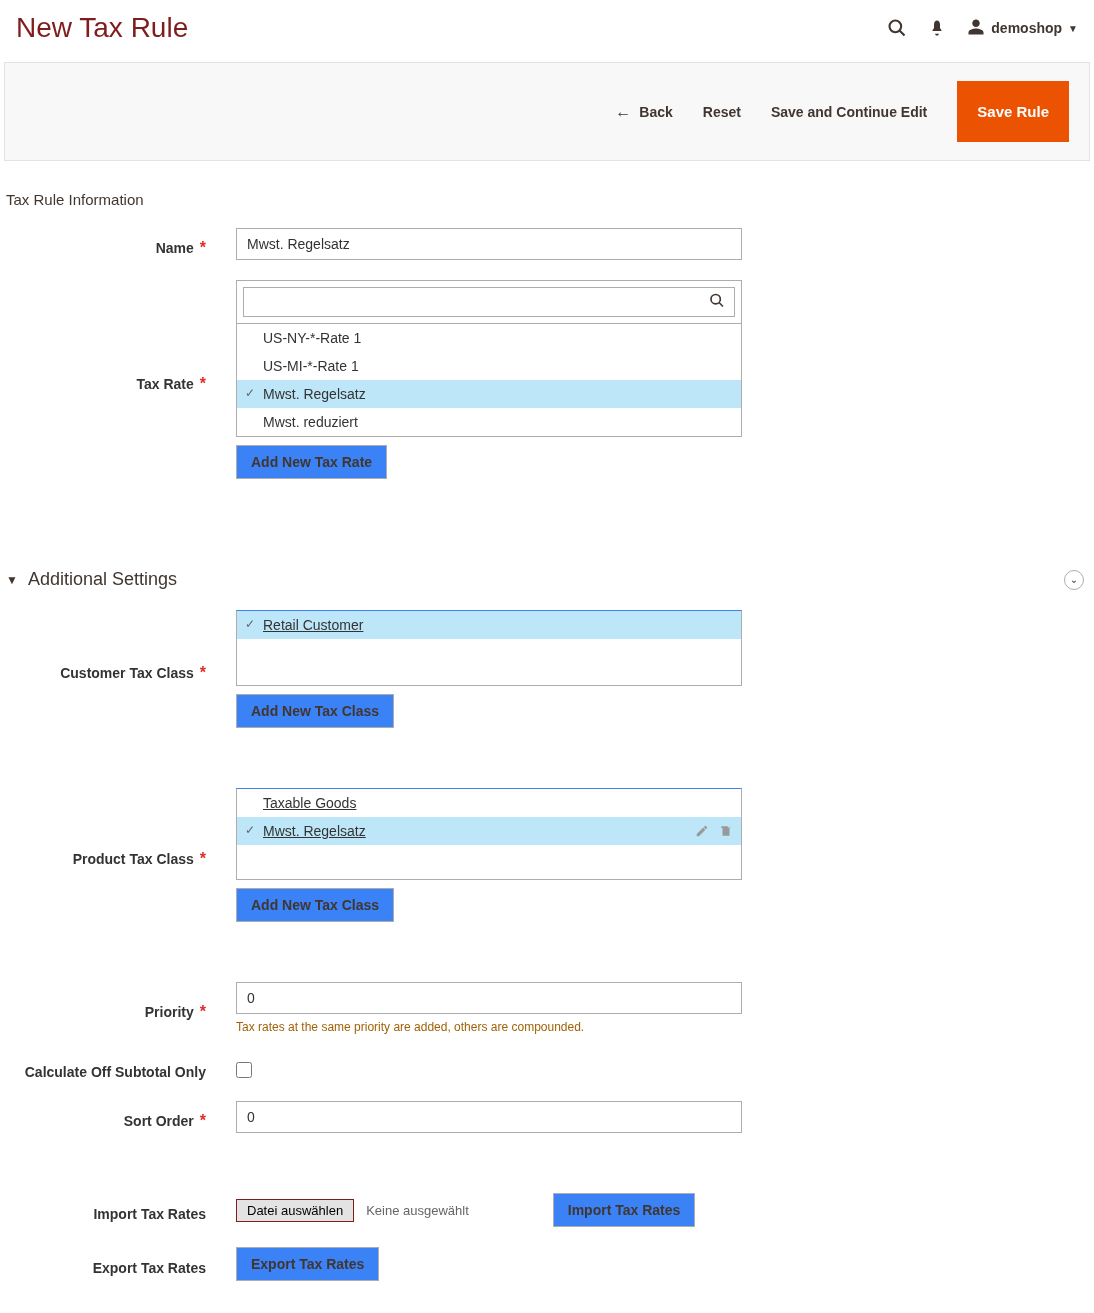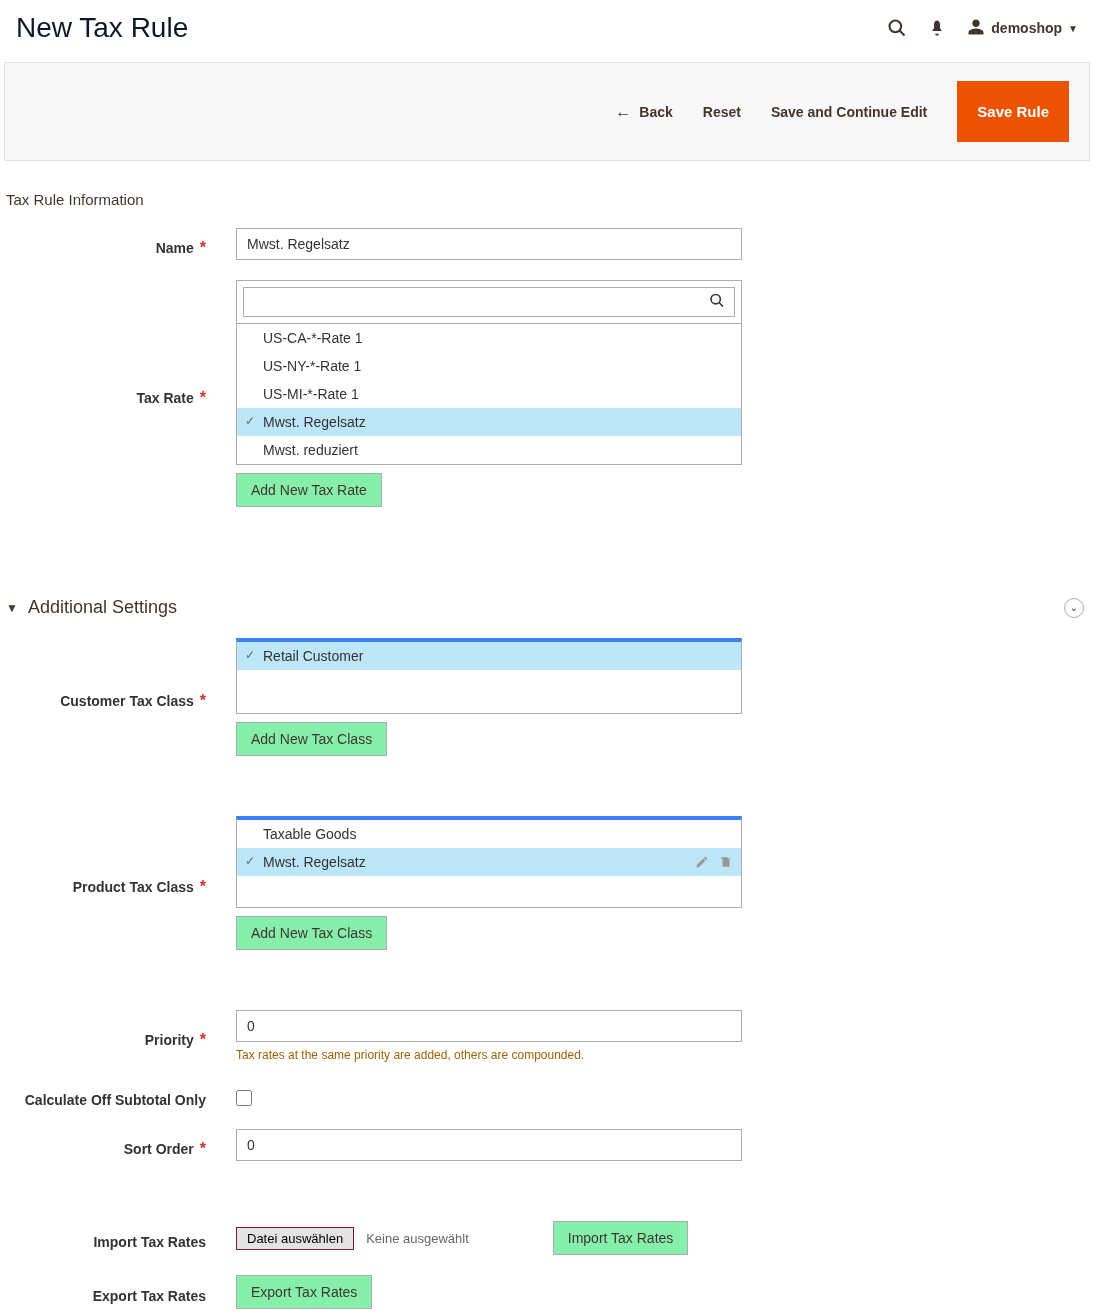--- a/index.html
+++ b/index.html
@@ -1,52 +1,52 @@
 <!DOCTYPE html>
 <html><head>
   <meta charset="utf-8">
   <style>
     * { box-sizing: border-box; margin: 0; padding: 0; }
     body { font-family: 'Helvetica Neue', Helvetica, Arial, sans-serif; font-size: 14px; color: #333; background: #fff; }
     
     .page-header { display: flex; align-items: center; padding: 12px 16px; }
-    .page-title { font-size: 28px; font-weight: 400; color: #0f172a; flex: 1; }
+    .page-title { font-size: 28px; font-weight: 400; color: #7f1d1d; flex: 1; }
     .header-actions { display: flex; align-items: center; gap: 20px; }
     .header-icon { width: 20px; height: 20px; display: flex; align-items: center; justify-content: center; cursor: pointer; }
     .user-menu { display: flex; align-items: center; gap: 6px; cursor: pointer; }
     .user-icon svg { fill: #41362f; }
     .user-name { font-size: 14px; color: #41362f; font-weight: bold; }
     .caret-down { font-size: 10px; color: #41362f; }
     
     .action-bar { background: #f8f8f8; border: 1px solid #e3e3e3; padding: 18px 20px; display: flex; justify-content: flex-end; align-items: center; gap: 30px; margin: 6px 4px 0; }
     .action-link { color: #41362f; font-weight: 600; cursor: pointer; display: flex; align-items: center; gap: 8px; }
     .arrow-left { font-size: 16px; }
     .btn-primary { background: #eb5202; color: #fff; padding: 22px 20px; font-weight: 600; cursor: pointer; border: none; font-size: 15px; }
-    .btn-secondary { background: #86efac; border: 1px solid #adadad; padding: 8px 14px; font-size: 14px; color: #41362f; cursor: pointer; }
+    .btn-secondary { background: #3b82f6; border: 1px solid #adadad; padding: 8px 14px; font-size: 14px; color: #41362f; cursor: pointer; font-weight: bold; }
     .btn-file { background: #e3e3e3; border: 1px solid #7f1d1d; padding: 3px 10px; font-size: 13px; cursor: pointer; }
     
     .section-heading { font-size: 15px; color: #41362f; font-weight: 400; padding: 30px 6px 20px; }
     .collapsible-heading { font-size: 18px; color: #41362f; font-weight: 400; padding: 30px 6px 20px; display: flex; align-items: center; gap: 10px; position: relative; }
     .collapse-caret { font-size: 12px; }
     .collapse-circle { position: absolute; right: 10px; width: 20px; height: 20px; border: 1px solid #adadad; border-radius: 50%; display: flex; align-items: center; justify-content: center; font-size: 10px; cursor: pointer; }
     
     .form-row { display: flex; align-items: center; margin-bottom: 20px; }
     .form-label { width: 236px; text-align: right; padding-right: 30px; padding-top: 8px; font-weight: 600; color: #333; position: relative; }
     .form-label.required::after { content: "*"; color: #e02b27; font-size: 16px; margin-left: 6px; }
     .form-control-wrap { width: 506px; }
     .form-control-wide { width: 770px; }
     
     .text-input { width: 100%; border: 1px solid #adadad; padding: 7px 10px; font-size: 14px; color: #333; }
     .search-input-wrap { position: relative; border: 1px solid #adadad; padding: 6px; }
     .search-input { width: 100%; border: 1px solid #adadad; padding: 6px 34px 6px 10px; font-size: 14px; }
     .search-icon-inner { position: absolute; right: 16px; top: 50%; transform: translateY(-50%); }
     
     .select-count { color: #999; font-size: 13px; padding: 8px 10px; border: 1px solid #adadad; border-top: none; }
     .select-list { border: 1px solid #adadad; border-top: none; }
-    .select-list.standalone { border-top: 4px solid #3b82f6; }
+    .select-list.standalone { border-top: 1px solid #3b82f6; text-decoration: underline; }
     .select-option { padding: 6px 10px 6px 26px; font-size: 14px; color: #333; cursor: pointer; position: relative; }
     .select-option.selected { background: #bde7f8; }
     .select-option.selected::before { content: "✓"; position: absolute; left: 8px; color: #666; font-size: 12px; }
     .option-actions { position: absolute; right: 8px; top: 50%; transform: translateY(-50%); display: flex; gap: 10px; }
     .option-action-icon { width: 14px; height: 14px; fill: #999; cursor: pointer; }
     
     .help-text { font-size: 12px; color: #a16207; margin-top: 6px; }
     .checkbox-input { width: 16px; height: 16px; margin-top: 8px; }
     
     .import-row { display: flex; align-items: center; gap: 12px; }
@@ -109,21 +109,20 @@
     <div class="search-input-wrap">
       <input type="text" class="search-input" style="">
       <span class="search-icon-inner">
         <svg width="16" height="16" viewBox="0 0 24 24" fill="none" stroke="#41362f" stroke-width="2.5">
             <circle cx="10" cy="10" r="7"></circle>
             <line x1="21" y1="21" x2="15" y2="15"></line>
           </svg>
       </span>
     </div>
     <div class="select-list">
-      <div class="select-option">US-CA-*-Rate 1</div>
       <div class="select-option">US-NY-*-Rate 1</div>
       <div class="select-option">US-MI-*-Rate 1</div>
       <div class="select-option selected">Mwst. Regelsatz</div>
       <div class="select-option">Mwst. reduziert</div>
     </div>
     <button class="btn-secondary mt-8">Add New Tax Rate</button>
   </div>
 </div>
 
 <div class="spacer-40"></div>

